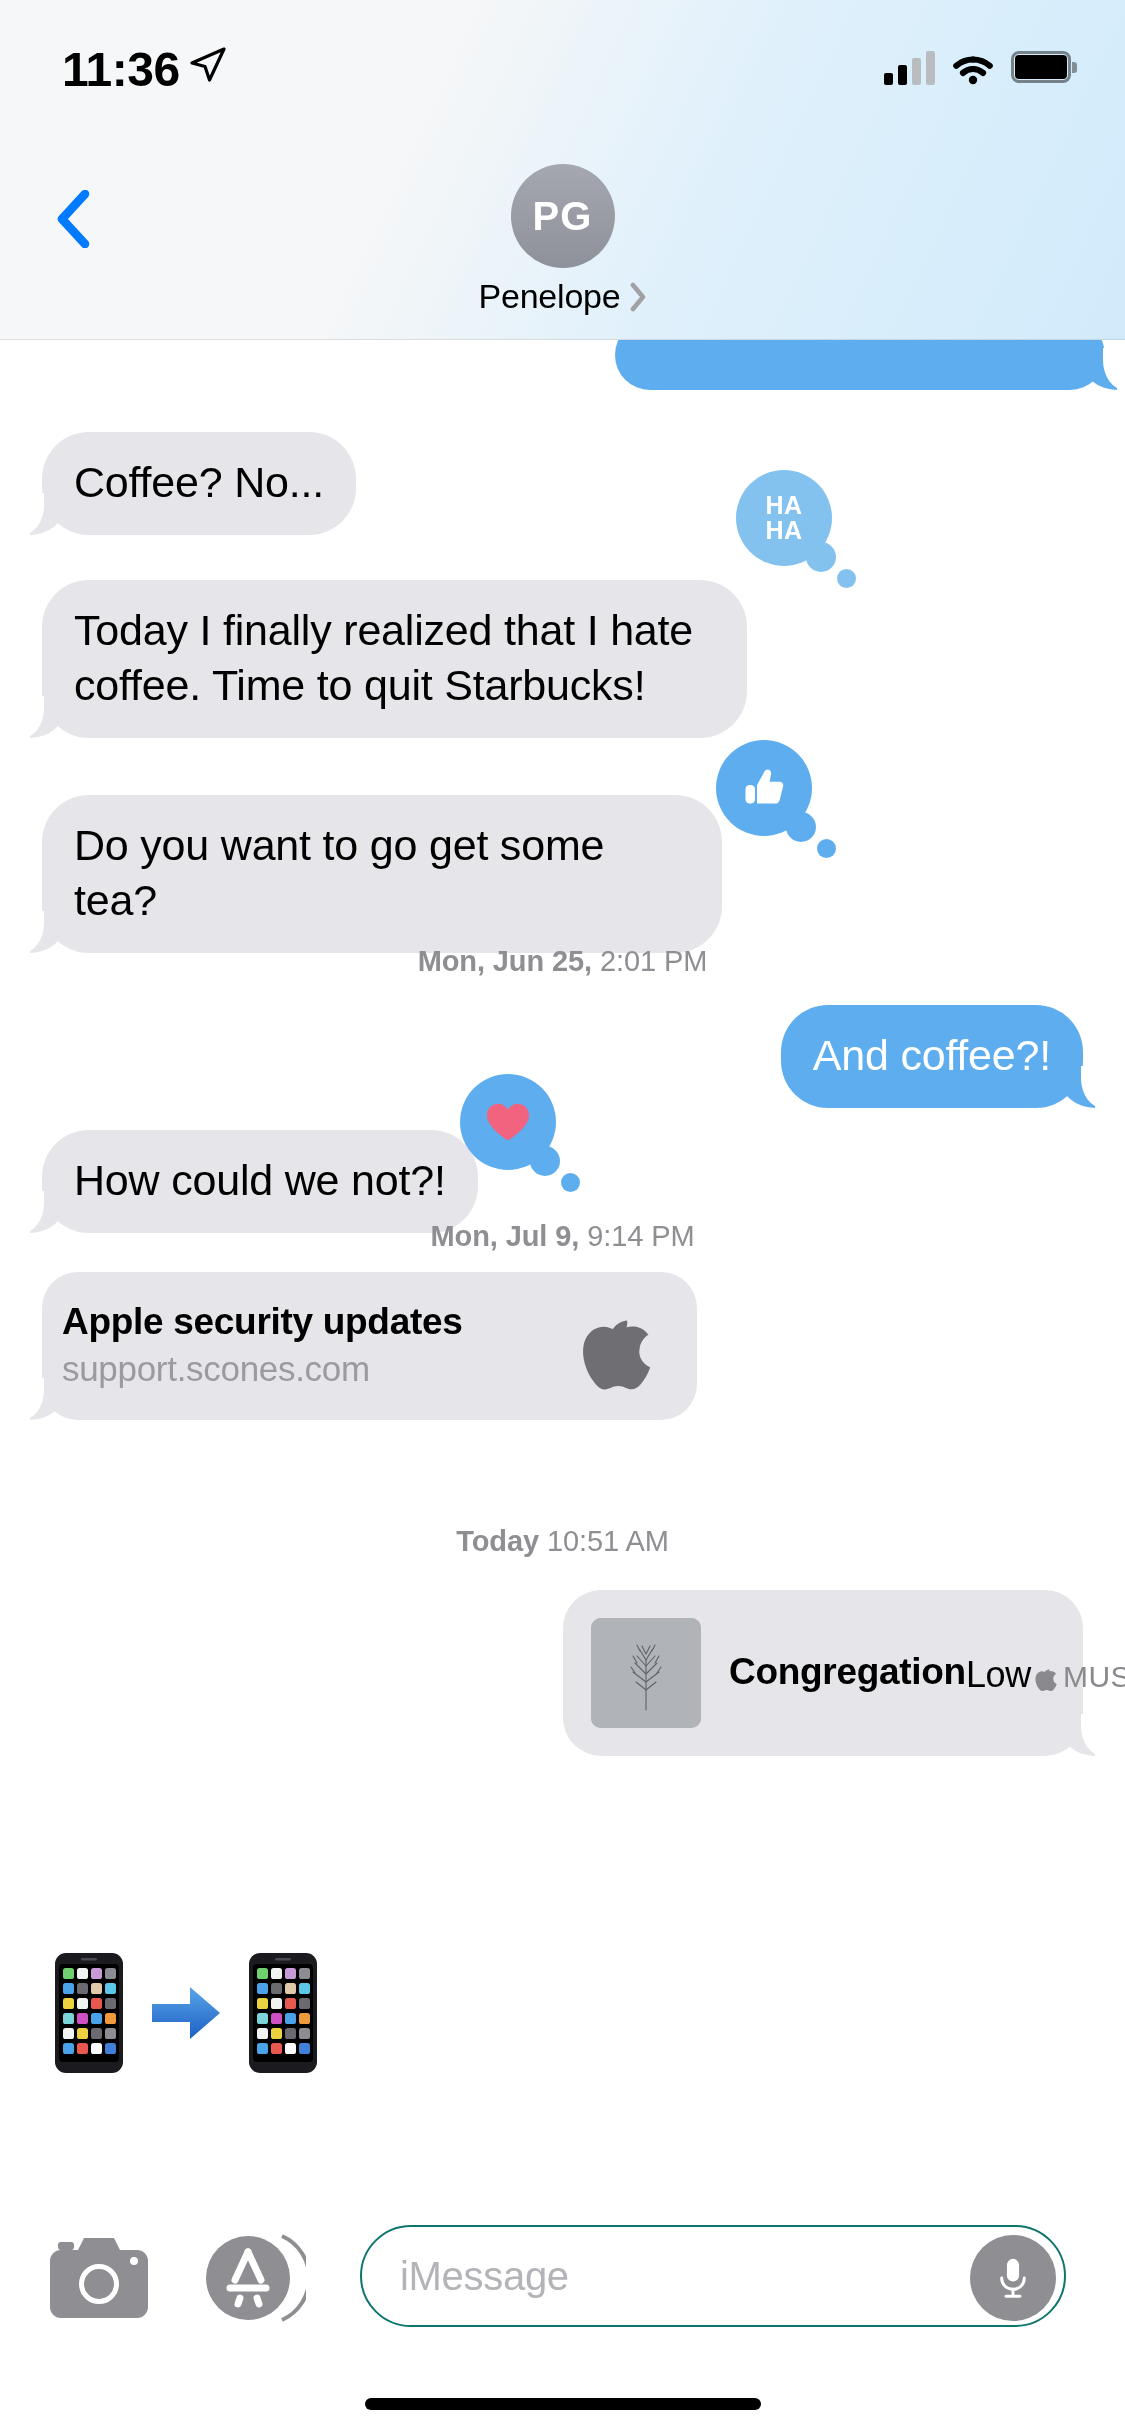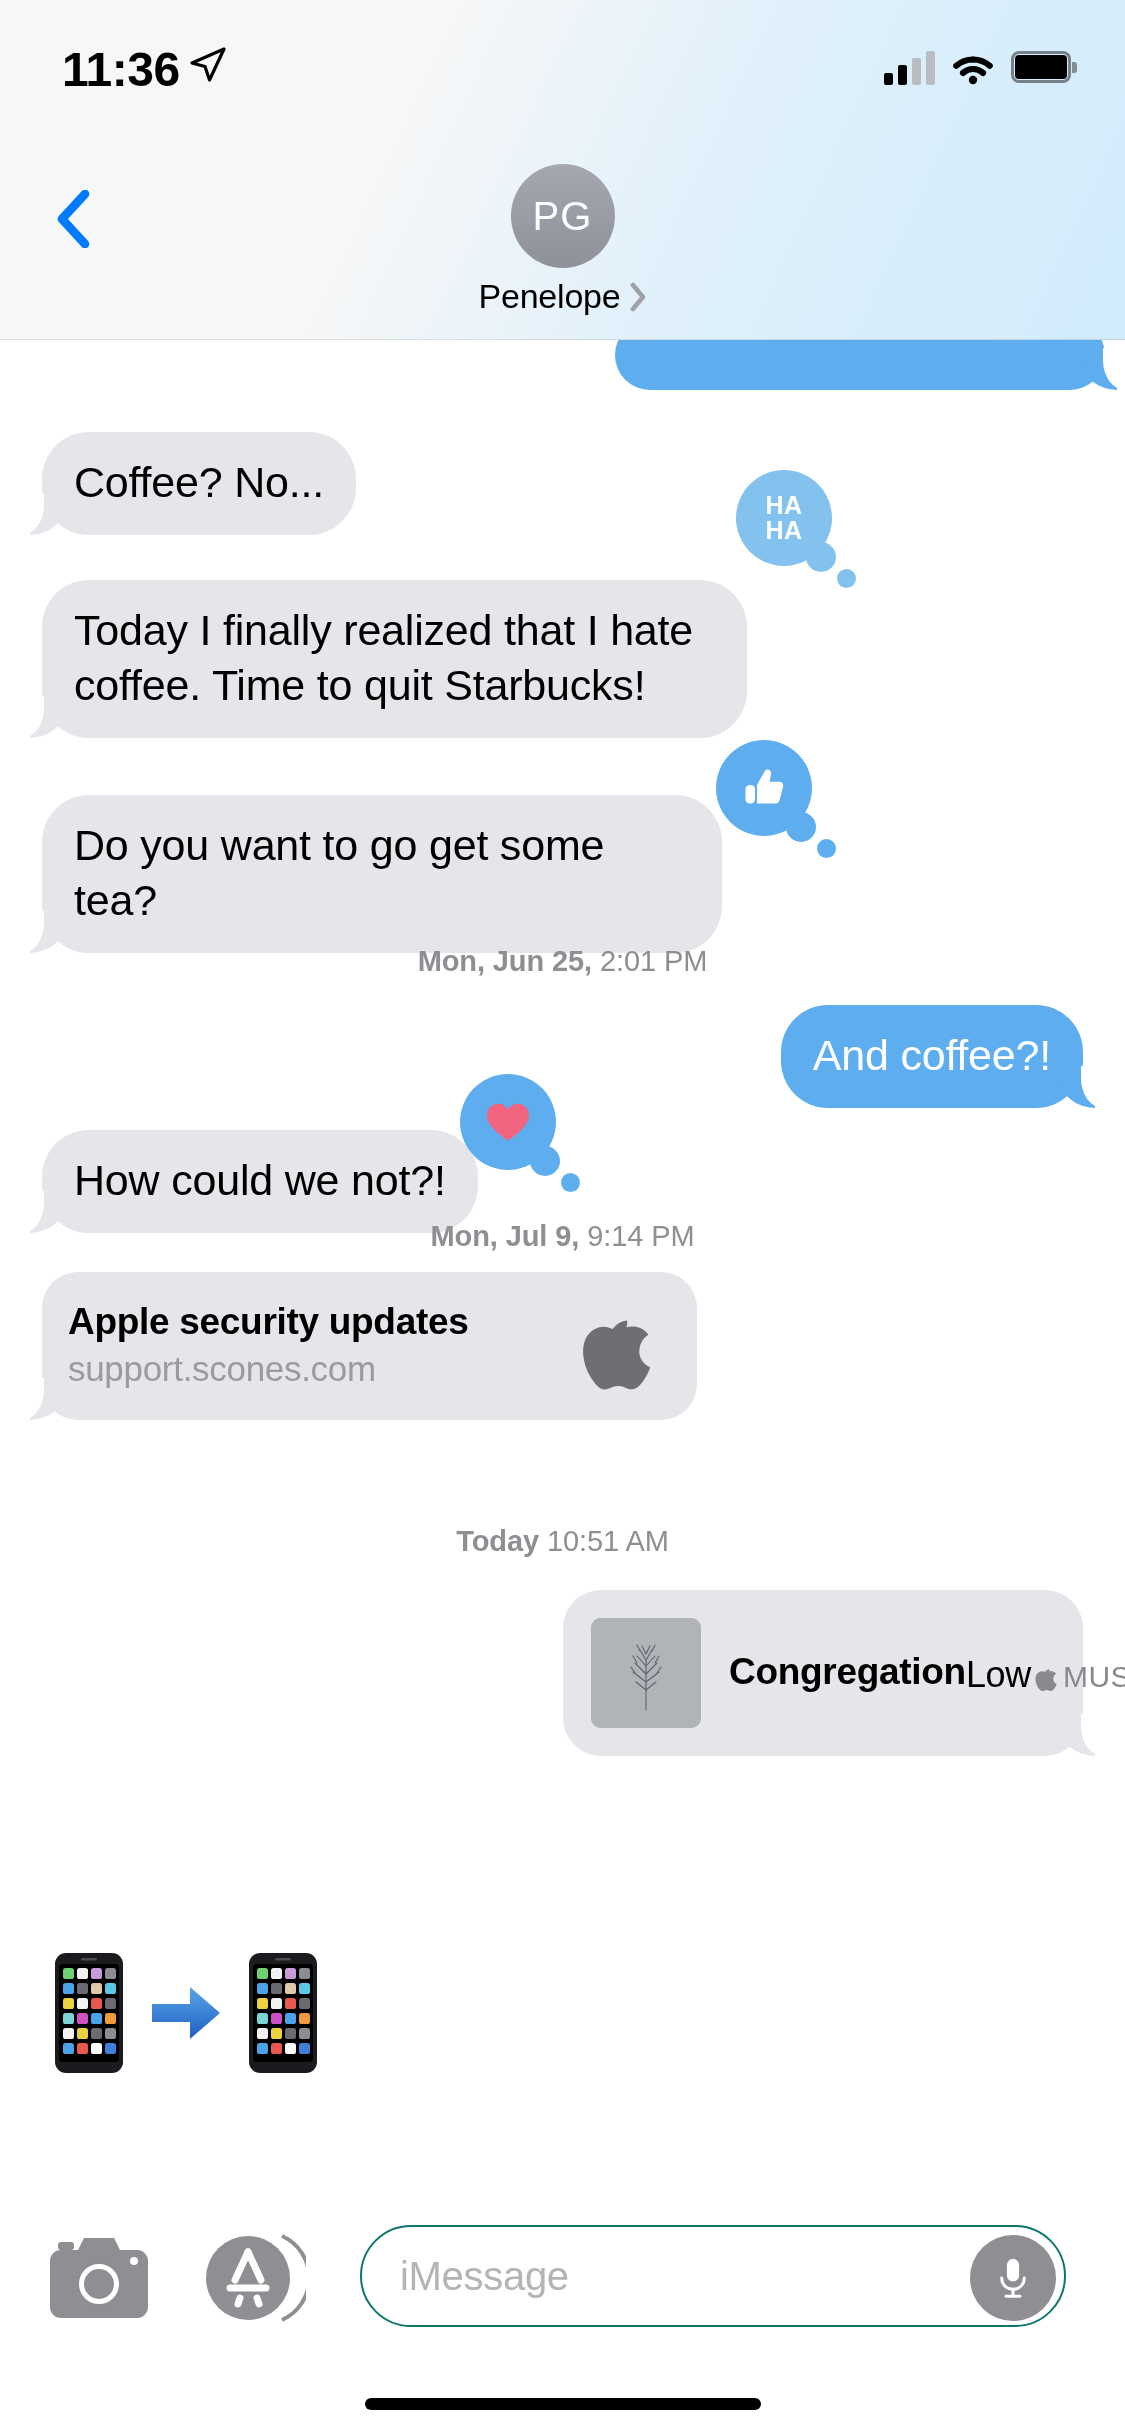--- a/index.html
+++ b/index.html
@@ -66,21 +66,21 @@
     width:90px; height:90px; display:flex; align-items:center; justify-content:center;
   }
   #contact-block {
     position:absolute; left:50%; top:32px; transform:translateX(-50%);
     display:flex; flex-direction:column; align-items:center;
   }
   #avatar {
     width:104px; height:104px; border-radius:52px;
     background:linear-gradient(180deg,#a5a8b0 0%,#8e9199 100%);
     display:flex; align-items:center; justify-content:center;
-    color:#fff; font-size:40px; letter-spacing:1px; font-weight:400;
+    color:#fff; font-size:40px; letter-spacing:1px; font-weight:700;
   }
   #contact-name-row { margin-top:9px; display:flex; align-items:center; gap:9px; }
   #contact-name { font-size:34px; color:#000; letter-spacing:-0.2px; }
   #contact-chevron { width:17px; height:30px; }
 
   
   #conversation {
     position:absolute; top:340px; left:0;
     width:1125px; height:1838px;
     background:#ffffff;
@@ -159,21 +159,21 @@
     font-size:29px; color:#8e8e93; letter-spacing:-0.1px;
   }
   .timestamp b { color:#8e8e93; font-weight:bold; }
 
   
   .link-preview {
     position:relative;
     width:655px;
     background:#e5e5ea;
     border-radius:36px;
-    padding:26px 30px 28px 26px;
+    padding:26px 30px 28px 20px;
     display:flex; align-items:center; justify-content:space-between;
   }
   .link-preview::before {
     content:""; position:absolute; left:-12px; bottom:0;
     width:34px; height:42px; background:#e5e5ea;
     border-bottom-right-radius:34px 28px;
   }
   .link-preview::after {
     content:""; position:absolute; left:-24px; bottom:0;
     width:26px; height:42px; background:#ffffff;

